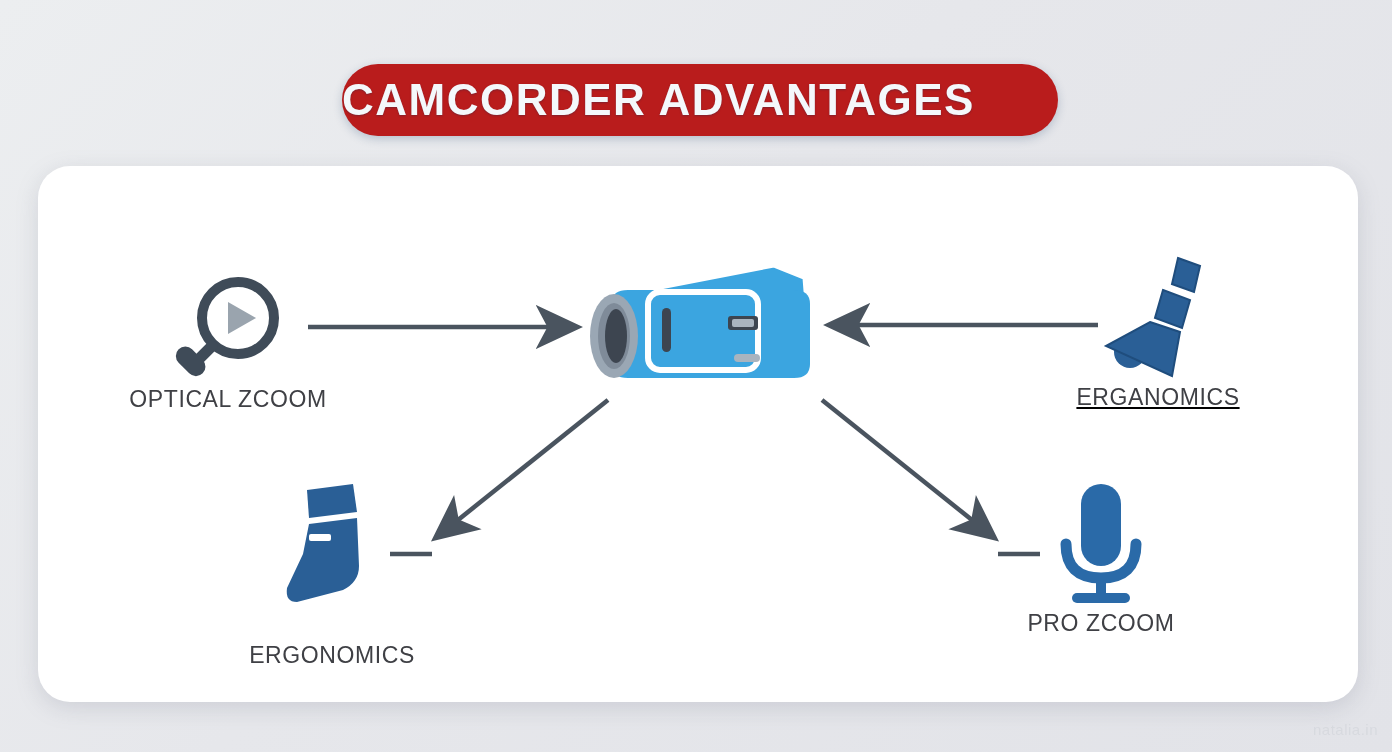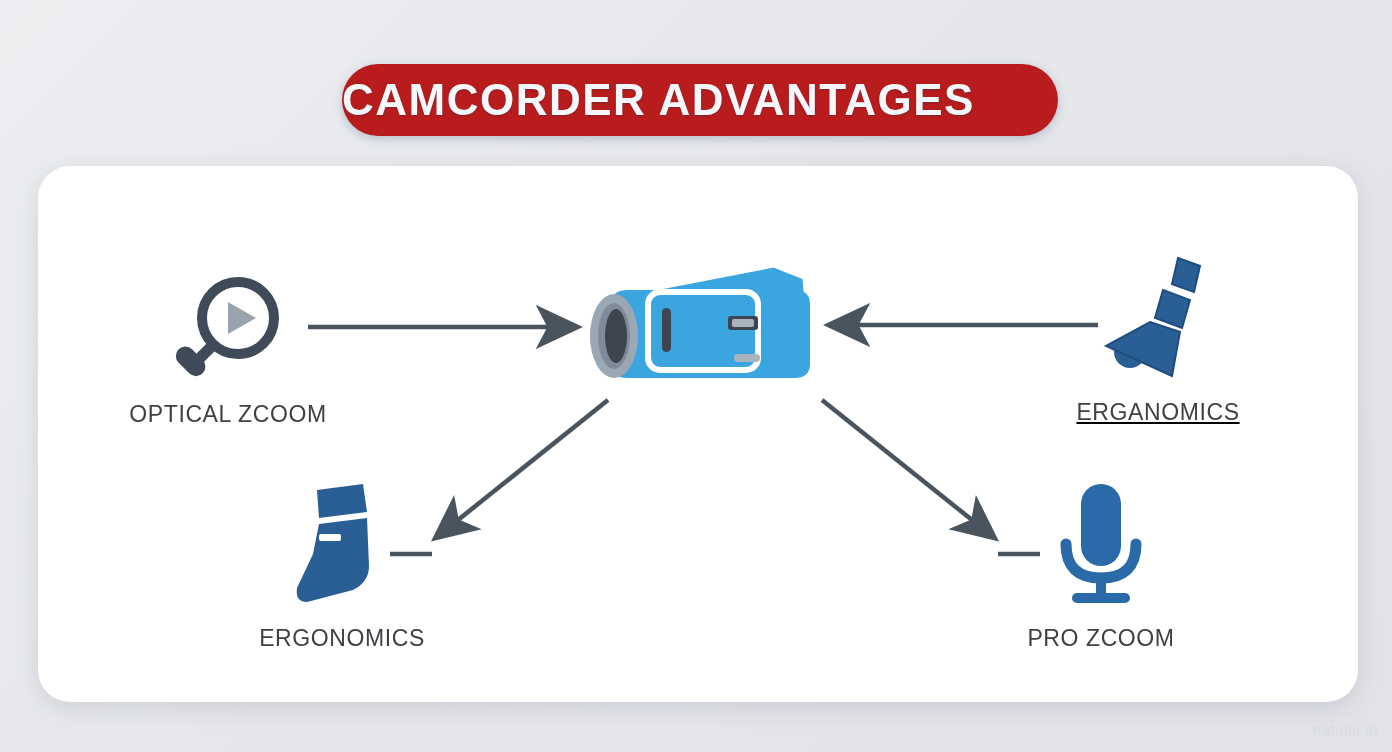--- a/index.html
+++ b/index.html
@@ -56,31 +56,31 @@
     display: flex;
     flex-direction: column;
     align-items: center;
   }
   .node-icon {
     display: flex;
     align-items: center;
     justify-content: center;
   }
   .node-label {
-    margin-top: 17px;
+    margin-top: 2px;
     font-size: 23px;
     color: #3f4045;
     letter-spacing: 0.6px;
     white-space: nowrap;
     text-align: center;
   }
 
   #node-optical-zoom  { left: 132px;  top: 272px; width: 192px; }
   #node-erganomics    { left: 1072px; top: 252px; width: 172px; text-decoration: underline; }
-  #node-ergonomics    { left: 264px;  top: 482px; width: 156px; }
+  #node-ergonomics    { left: 254px;  top: 482px; width: 156px; gap: 32px; }
   #node-pro-audio     { left: 1010px; top: 478px; width: 182px; }
 
   
   #node-camcorder {
     position: absolute;
     left: 578px;
     top: 246px;
     width: 244px;
     height: 158px;
   }

